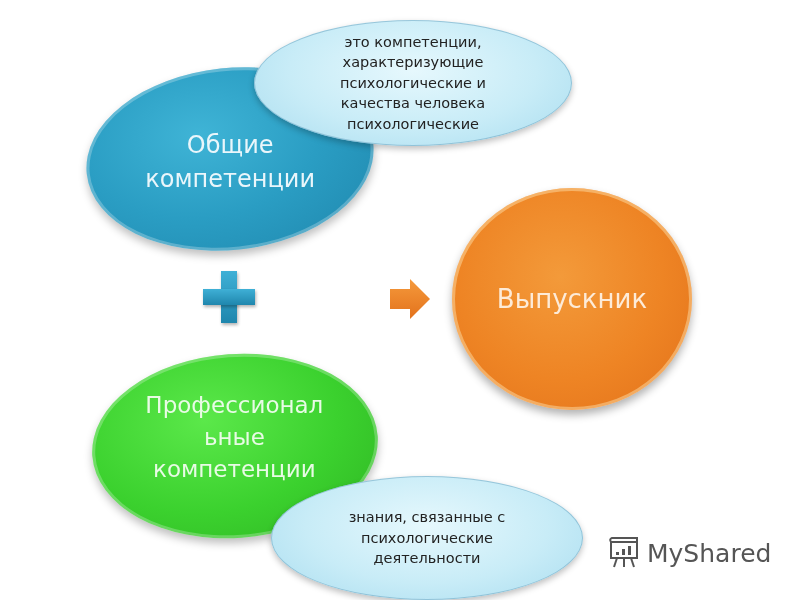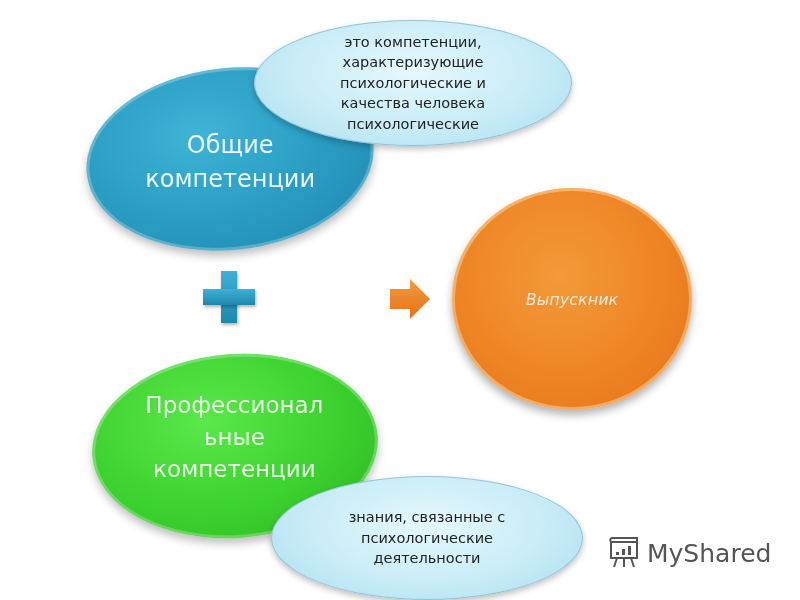--- a/index.html
+++ b/index.html
@@ -32,21 +32,21 @@
       background: radial-gradient(ellipse at 40% 35%, #5be84a 0%, #3bd12e 55%, #2fb423 100%);
       box-shadow: 0 5px 8px rgba(0,0,0,0.25), inset 0 0 0 3px rgba(255,255,255,0.25);
       transform: rotate(-4deg);
       color: #e8fbe5; font-size: 23px; line-height: 32px; padding-bottom: 18px;
     }
     .green-ellipse .txt { transform: rotate(4deg); }
     .orange-circle {
       left: 452px; top: 188px; width: 240px; height: 222px;
       background: radial-gradient(circle at 45% 40%, #f39a3a 0%, #ee8424 55%, #e2711a 100%);
       box-shadow: 0 5px 9px rgba(0,0,0,0.3), inset 0 0 0 3px rgba(255,230,180,0.45);
-      color: #fdebd8; font-size: 16px; line-height: 33px; font-style: italic;
+      color: #fdebd8; font-size: 26px; line-height: 33px;
     }
     .plus {
       position: absolute; left: 203px; top: 271px; width: 52px; height: 52px;
     }
     .plus .v, .plus .h {
       position: absolute; background: linear-gradient(180deg, #3fb0d6, #1f86ad);
       box-shadow: 1px 2px 3px rgba(0,0,0,0.3);
     }
     .plus .v { left: 18px; top: 0; width: 16px; height: 52px; }
     .plus .h { left: 0; top: 18px; width: 52px; height: 16px; }

